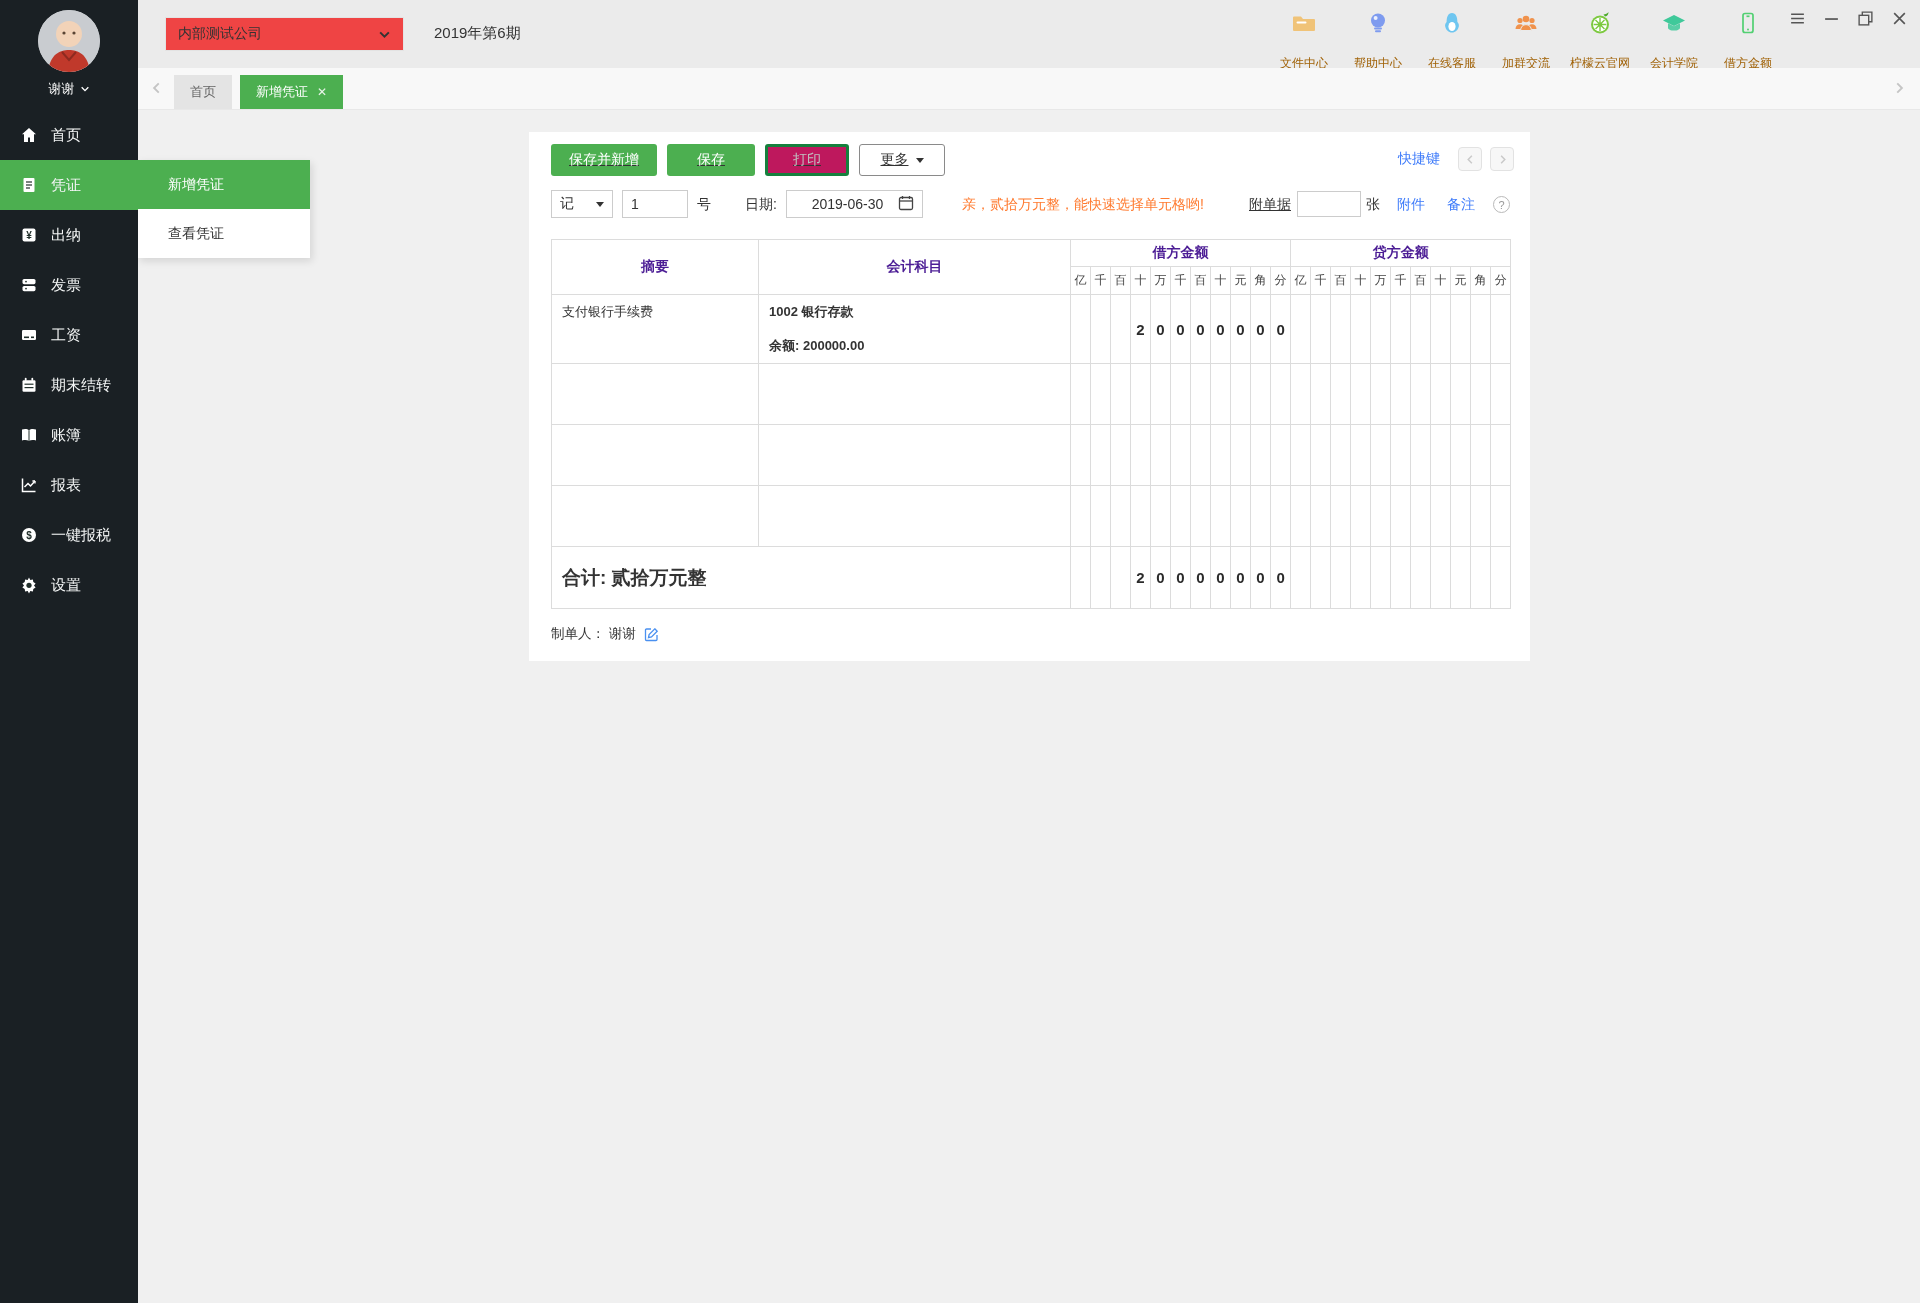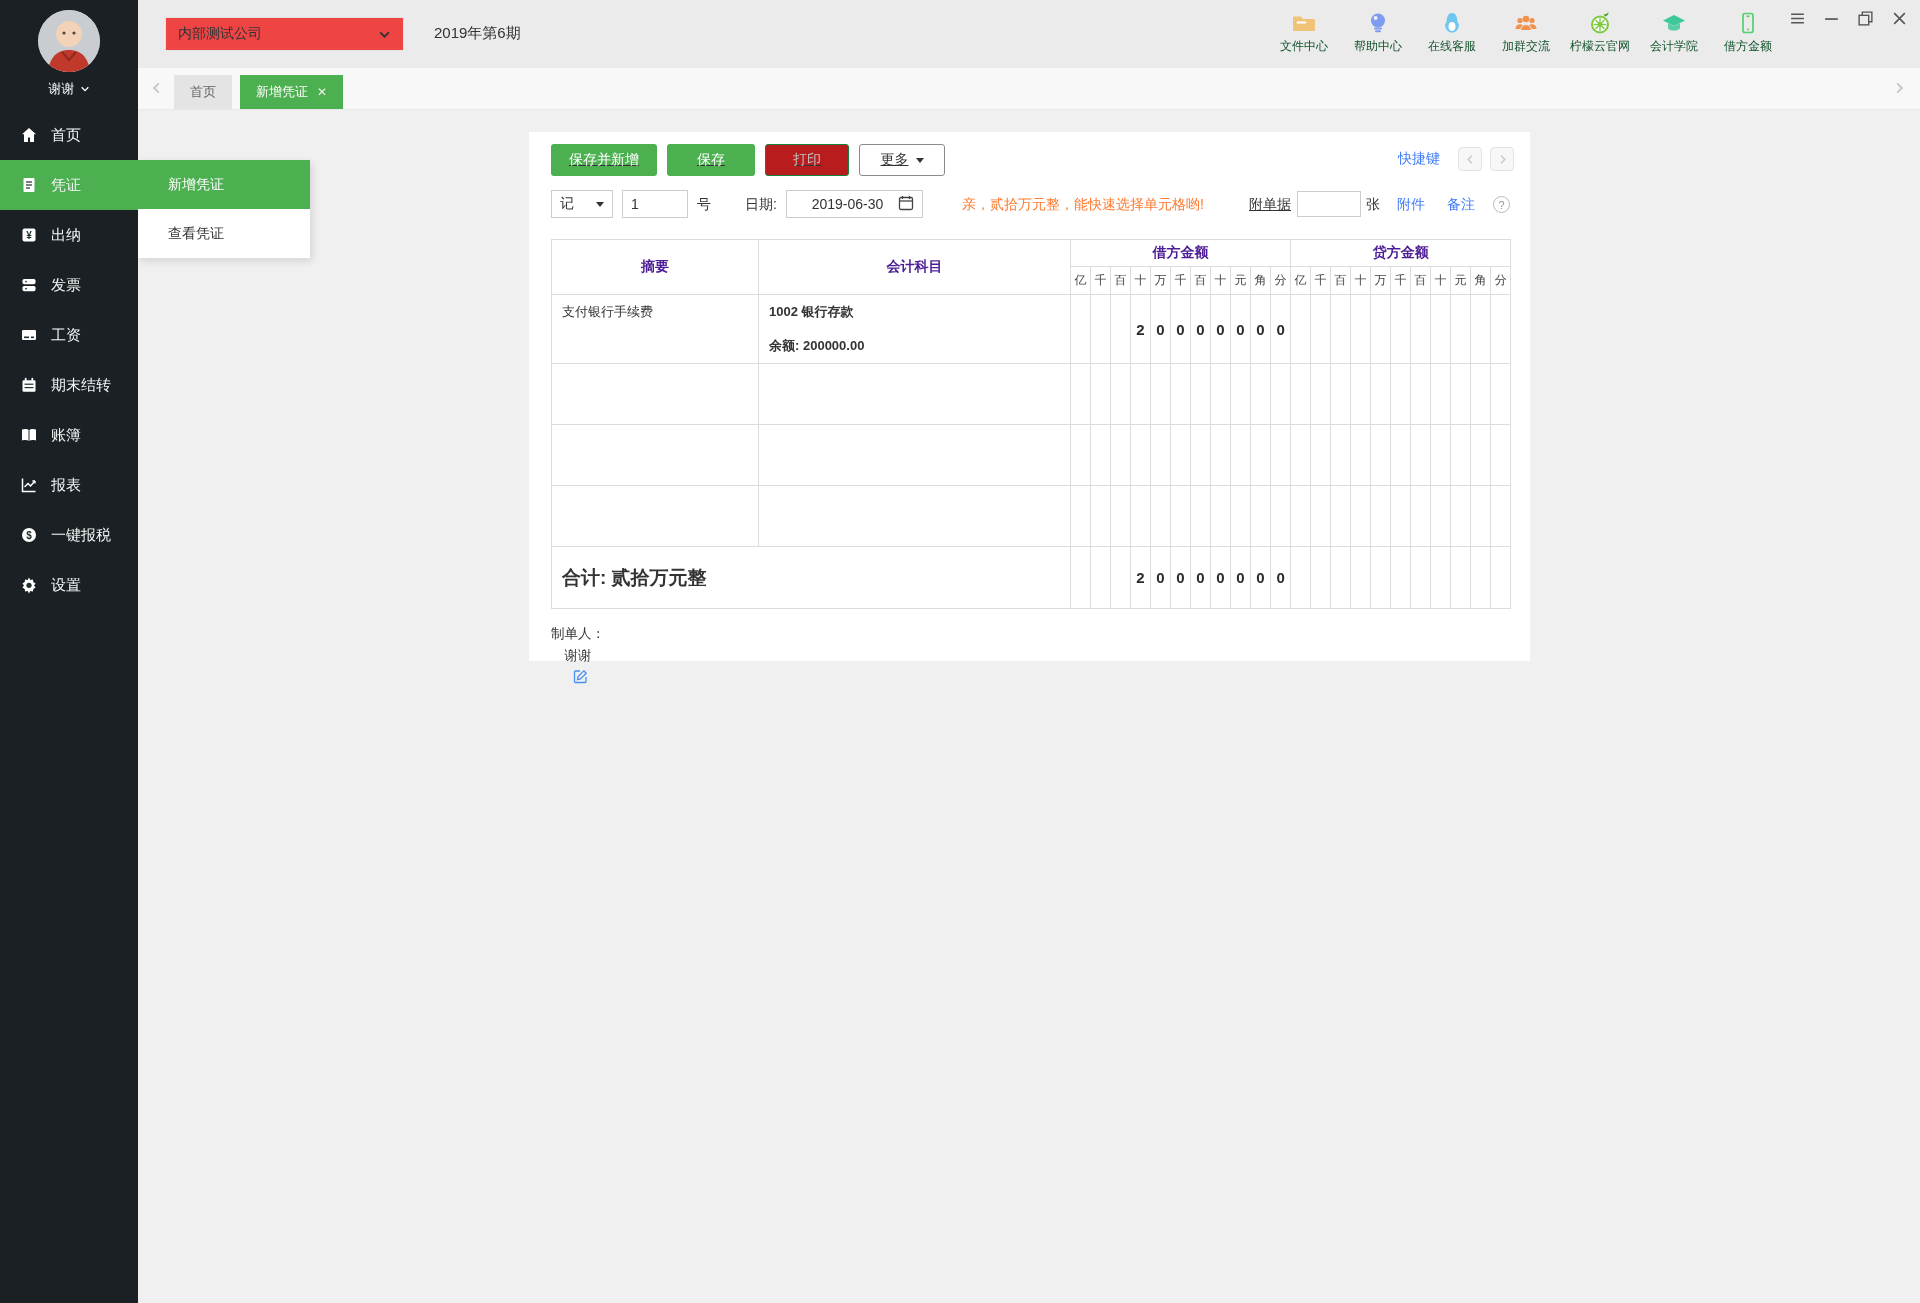--- a/index.html
+++ b/index.html
@@ -19,41 +19,41 @@
   .side-item.active{background:var(--green);}
   .sicon{width:18px;height:18px;display:inline-flex;}
   
   .topbar{position:absolute;left:138px;top:0;right:0;height:68px;background:#ebebeb;}
   .company-select{position:absolute;left:27px;top:17px;width:239px;height:34px;background:#ef4444;border:1px solid #e3e3e3;display:flex;align-items:center;padding:0 12px;font-size:14px;cursor:pointer;}
   .company-select .chev{margin-left:auto;display:flex;}
   .period{position:absolute;left:296px;top:24px;font-size:15px;color:#333;}
   .quick-links{position:absolute;right:140px;top:6px;display:flex;gap:10px;}
   .qitem{width:64px;text-align:center;cursor:pointer;}
   .qitem .qicon{height:30px;display:flex;justify-content:center;align-items:flex-end;}
-  .qitem .qlabel{font-size:12px;color:#14532d;margin-top:2px;white-space:nowrap;}
+  .qitem .qlabel{font-size:12px;color:#a16207;margin-top:19px;white-space:nowrap;}
   .win-controls{position:absolute;right:12px;top:10px;display:flex;gap:17px;}
   .win-controls span{display:inline-flex;cursor:pointer;}
   
   .tabbar{position:absolute;left:138px;top:68px;right:0;height:42px;background:#f8f8f8;border-bottom:1px solid #e8e8e8;display:flex;align-items:flex-end;}
   .tab-scroll{position:absolute;top:13px;color:#c5c5c5;display:flex;cursor:pointer;}
   .tab-scroll.left{left:12px;} .tab-scroll.right{right:14px;}
   .tab{height:34px;display:flex;align-items:center;padding:0 16px;font-size:13px;color:#666;background:#e4e4e4;margin-right:8px;cursor:pointer;}
   .tab:first-of-type{margin-left:36px;}
   .tab.active{background:var(--green);color:#fff;}
   .tab .tclose{margin-left:9px;font-size:12px;color:#eaf5ea;display:inline-flex;}
   
   .submenu{position:absolute;left:138px;top:160px;width:172px;background:#fff;box-shadow:2px 3px 8px rgba(0,0,0,.12);z-index:25;}
   .sub-item{height:49px;line-height:49px;padding-left:30px;font-size:14px;color:#333;cursor:pointer;}
   .sub-item.active{background:var(--green);color:#fff;}
   
   .panel{position:absolute;left:529px;top:132px;width:1001px;height:529px;background:#fff;}
   .toolbar{position:absolute;left:22px;top:12px;display:flex;gap:10px;text-decoration:underline;}
   .btn{height:32px;border:none;border-radius:3px;font-size:14px;cursor:pointer;font-family:inherit;}
   .btn.green{background:var(--green);color:#fff;}
-  .btn.disabled{background:#b91c1c;border:1px solid #15803d;color:#c0c0c0;cursor:default;}
+  .btn.disabled{background:#be185d;border:3px solid #15803d;color:#c0c0c0;cursor:default;}
   .btn.more{background:#fff;border:1px solid #8a8a8a;color:#333;display:inline-flex;align-items:center;justify-content:center;gap:7px;}
   .caret{width:0;height:0;border:4px solid transparent;border-top:5px solid #333;margin-top:4px;}
   .shortcut{position:absolute;left:869px;top:18px;font-size:14px;color:var(--link);cursor:pointer;}
   .pager{position:absolute;left:929px;top:15px;display:flex;gap:8px;}
   .pager .pbtn{width:24px;height:24px;border:1px solid #e2e2e2;border-radius:4px;background:#f7f7f7;color:#c9c9c9;display:flex;align-items:center;justify-content:center;cursor:pointer;}
   
   .vhead{position:absolute;left:0;top:58px;width:100%;height:34px;font-size:14px;}
   .vhead > *{position:absolute;}
   .box{border:1px solid #ccc;height:28px;display:flex;align-items:center;background:#fff;}
   .lbl{line-height:28px;color:#333;}
@@ -83,21 +83,21 @@
   .sep-blue{border-left:1px solid var(--sepblue) !important;}
   .sep-red{border-left:1px solid var(--sepred) !important;}
   tr.vrow td{height:61px;}
   td.summary{vertical-align:top;padding:8px 10px;font-size:13px;color:#333;}
   td.account{vertical-align:top;padding:8px 10px;font-size:13px;font-weight:bold;color:#333;}
   td.account .balance{margin-top:16px;}
   td.dcell{font-size:15px;font-weight:bold;color:#2b2b2b;}
   tr.total td{height:62px;}
   td.total-label{padding-left:10px;font-size:19px;font-weight:bold;color:#333;}
   
-  .maker{position:absolute;left:22px;top:493px;font-size:13.5px;color:#333;display:flex;align-items:center;gap:4px;flex-direction:column;}
+  .maker{position:absolute;left:22px;top:493px;font-size:13.5px;color:#333;display:flex;align-items:center;gap:4px;}
   .maker .edit{display:inline-flex;margin-left:4px;cursor:pointer;}
 </style>
 </head>
 <body>
 
 <aside class="sidebar">
   <div class="avatar-box">
     <span class="avatar">
       <svg viewBox="0 0 62 62" width="62" height="62">
         <circle cx="31" cy="31" r="31" fill="#c9ccd0"></circle>

